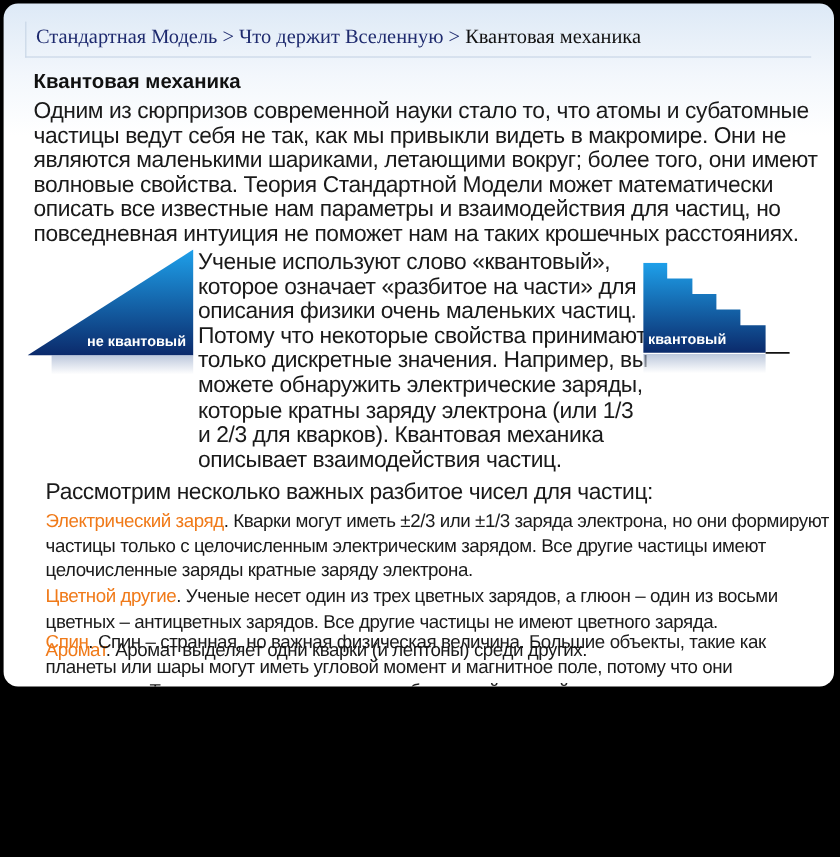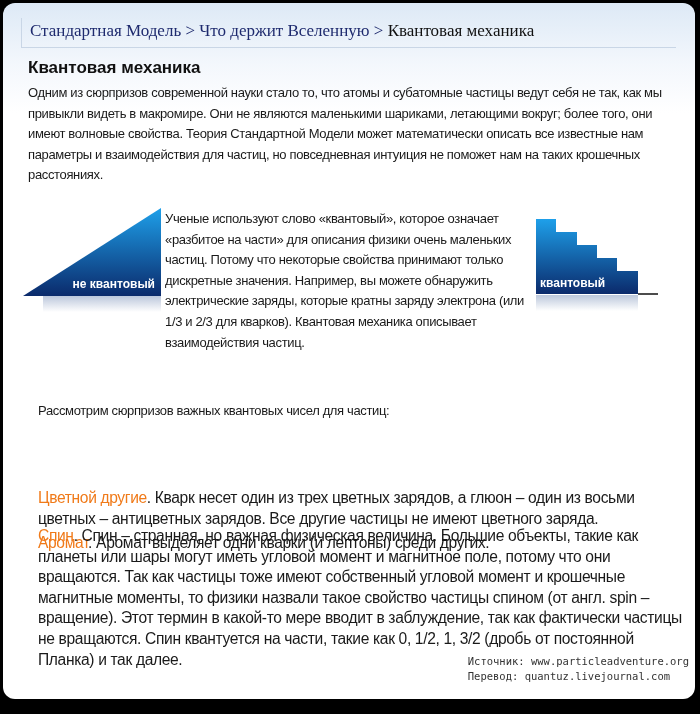--- a/index.html
+++ b/index.html
@@ -1,23 +1,23 @@
 <!DOCTYPE html>
 <html><head>
   <meta charset="utf-8">
   <style>
     html, body { margin:0; padding:0; }
     body { width:700px; height:714px; background:#000; overflow:hidden; font-family:"Liberation Sans", sans-serif; }
-    .frame { position:absolute; left:3px; top:3px; width:692px; height:696px; background:#fff; border-radius:12px; overflow:hidden;
+    .frame { position:absolute; left:3px; top:3px; width:692px; height:569px; background:#fff; border-radius:12px; overflow:hidden;
       background: linear-gradient(#dde9f6 0px, #f3f7fc 60px, #ffffff 110px); }
     .crumbs { position:absolute; left:18px; top:15px; width:655px; height:30px; border-left:1px solid #c9d6e6; border-bottom:1px solid #c9d6e6;
       font-family:"Liberation Serif", serif; font-size:17px; line-height:26px; padding-left:8px; box-sizing:border-box; color:#1e2a6e; }
     .crumbs .cur { color:#111; }
     h1 { position:absolute; left:25px; top:55px; margin:0; font-size:17px; font-weight:bold; color:#111; }
-    .txt { position:absolute; font-size:13px; line-height:20.6px; color:#1a1a1a; letter-spacing:-0.35px; }
+    .txt { position:absolute; font-size:19px; line-height:20.6px; color:#1a1a1a; letter-spacing:-0.35px; }
     .p1 { left:25px; top:80px; width:655px; }
     .p2 { left:162px; top:206px; width:375px; }
     .p3 { left:35px; top:398px; width:650px; }
     .blk { position:absolute; left:35px; width:655px; font-size:15.6px; line-height:20.6px; color:#1a1a1a; letter-spacing:-0.35px; }
     .term { color:#f07a19; }
     .src { position:absolute; right:6px; top:651px; font-family:"DejaVu Sans Mono", monospace; font-size:10.5px; line-height:15px; color:#333; text-align:left; }
     svg { position:absolute; }
   </style>
 </head>
 <body>
@@ -59,24 +59,27 @@
         <stop offset="0" stop-color="#1ea0ea"></stop>
           <stop offset="1" stop-color="#0b2a6b"></stop>
       </linearGradient>
     </defs>
     <polygon points="0,0 20,0 20,13 41,13 41,26 61,26 61,39 81,39 81,52 102,52 102,75 0,75" fill="url(#g2)"></polygon>
     <line x1="102" y1="75" x2="122" y2="75" stroke="#111" stroke-width="1.5"></line>
     <rect x="0" y="76" width="102" height="16" fill="url(#r1)" opacity="0.6"></rect>
     <text x="4" y="68" fill="#fff" font-size="12" font-weight="bold" font-family="Liberation Sans, sans-serif">квантовый</text>
   </svg>
 
-  <div class="txt p3">Рассмотрим сюрпризов важных квантовых чисел для частиц:</div>
+  <div class="txt p3">Рассмотрим несколько важных разбитое чисел для частиц:</div>
 
+  <div class="blk" style="top:422px">
+    <span class="term">Электрический заряд</span><span>. Кварки могут иметь ±2/3 или ±1/3 заряда электрона, но они формируют частицы только с целочисленным электрическим зарядом. Все другие частицы имеют целочисленные заряды кратные заряду электрона.</span>
+  </div>
   <div class="blk" style="top:485px">
-    <span class="term">Цветной другие</span><span>. Кварк несет один из трех цветных зарядов, а глюон – один из восьми цветных – антицветных зарядов. Все другие частицы не имеют цветного заряда.</span>
+    <span class="term">Цветной другие</span><span>. Ученые несет один из трех цветных зарядов, а глюон – один из восьми цветных – антицветных зарядов. Все другие частицы не имеют цветного заряда.</span>
   </div>
   <div class="blk" style="top:530px">
     <span class="term">Аромат</span><span>. Аромат выделяет одни кварки (и лептоны) среди других.</span>
   </div>
   <div class="blk" style="top:523px">
     <span class="term">Спин</span><span>. Спин – странная, но важная физическая величина. Большие объекты, такие как планеты или шары могут иметь угловой момент и магнитное поле, потому что они вращаются. Так как частицы тоже имеют собственный угловой момент и крошечные магнитные моменты, то физики назвали такое свойство частицы спином (от англ. spin – вращение). Этот  термин в какой-то мере вводит в заблуждение, так как фактически частицы не вращаются. Спин квантуется на части, такие как 0, 1/2, 1, 3/2 (дробь от постоянной Планка) и так далее.</span>
   </div>
 
   <div class="src">
     <div>Источник: www.particleadventure.org</div>

